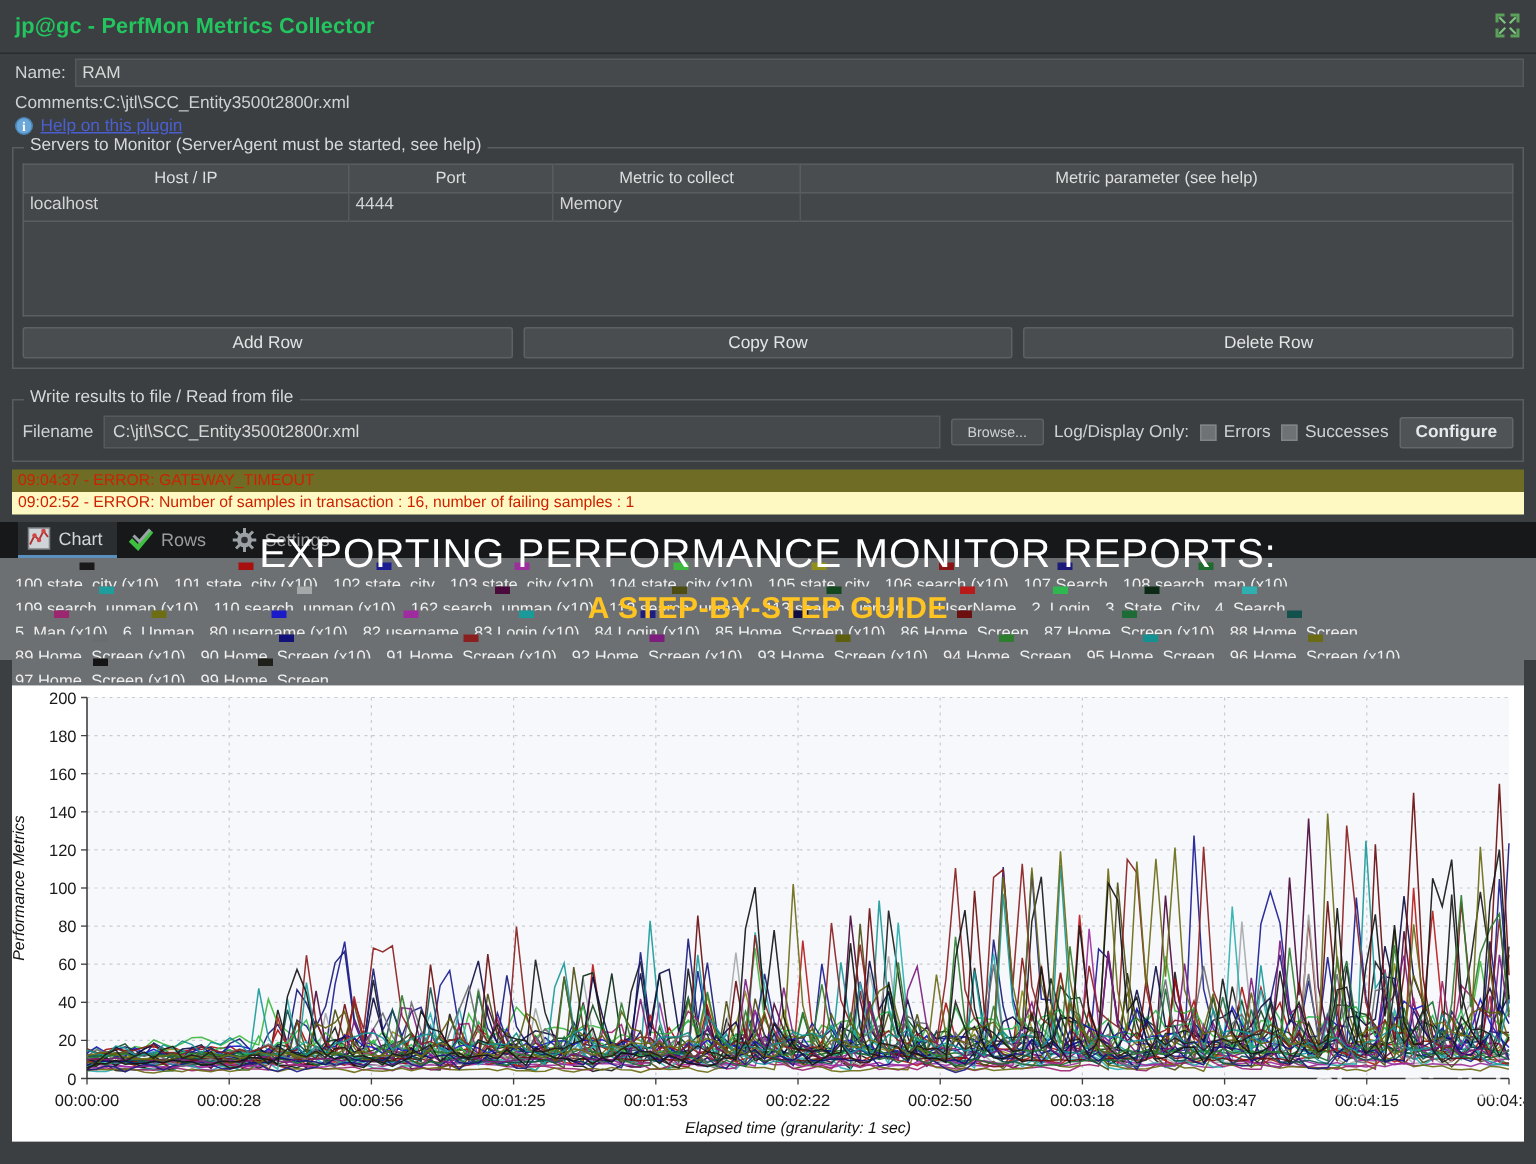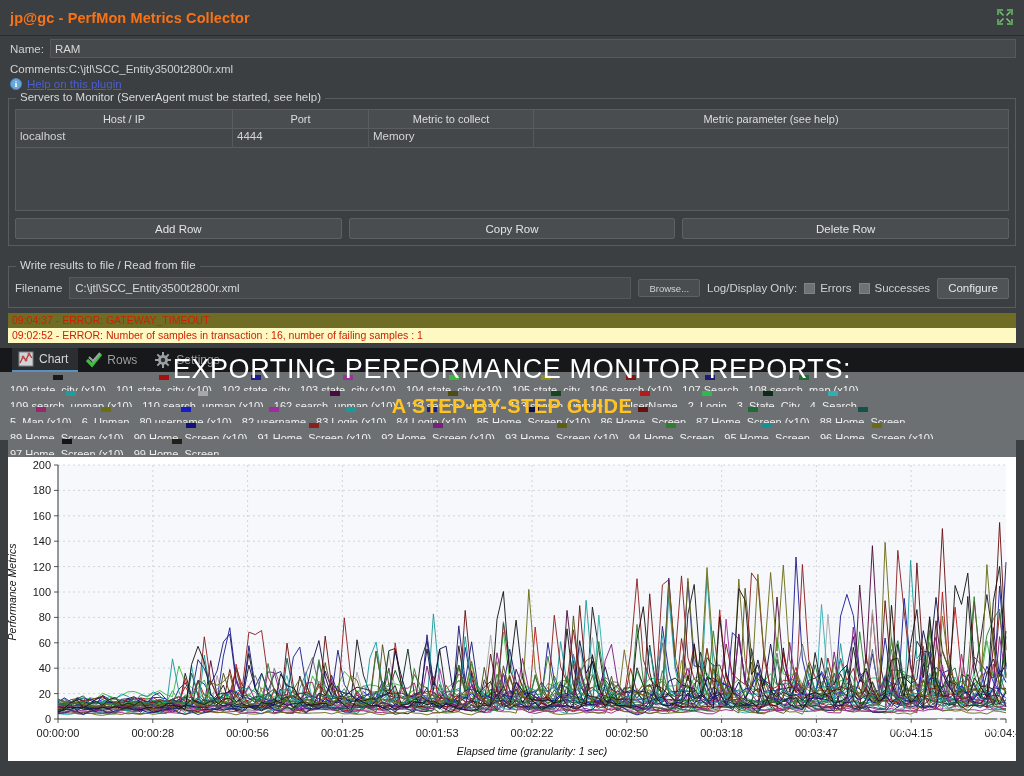--- a/index.html
+++ b/index.html
@@ -19,21 +19,21 @@
   
   .titlebar {
     height: 36px;
     background: #3c3f41;
     display: flex; align-items: center;
     padding: 0 10px;
     border-bottom: 1px solid #2b2b2b;
     position: relative;
   }
   .titlebar .title {
-    color: #f97316;
+    color: #22c55e;
     font-size: 14.5px;
     font-weight: bold;
     letter-spacing: .1px;
   }
   .expand-icon {
     position: absolute; right: 10px; top: 8px;
     width: 18px; height: 18px;
   }
 
   
@@ -158,21 +158,21 @@
     display: flex; align-items: center; justify-content: center;
   }
   .btn-cfg {
     height: 21px;
     background: #4f5355;
     border: 1px solid #63676a;
     border-radius: 2px;
     color: #e6e8e9;
     font-size: 11.5px;
     padding: 0 10px;
-    display: flex; align-items: center; justify-content: center;
+    display: flex; align-items: center; justify-content: center; font-weight: bold;
   }
   .chk {
     width: 11px; height: 11px;
     background: #6e7274;
     border: 1px solid #808486;
     display: inline-block;
   }
   .chk-wrap { display: flex; align-items: center; gap: 5px; }
 
   

